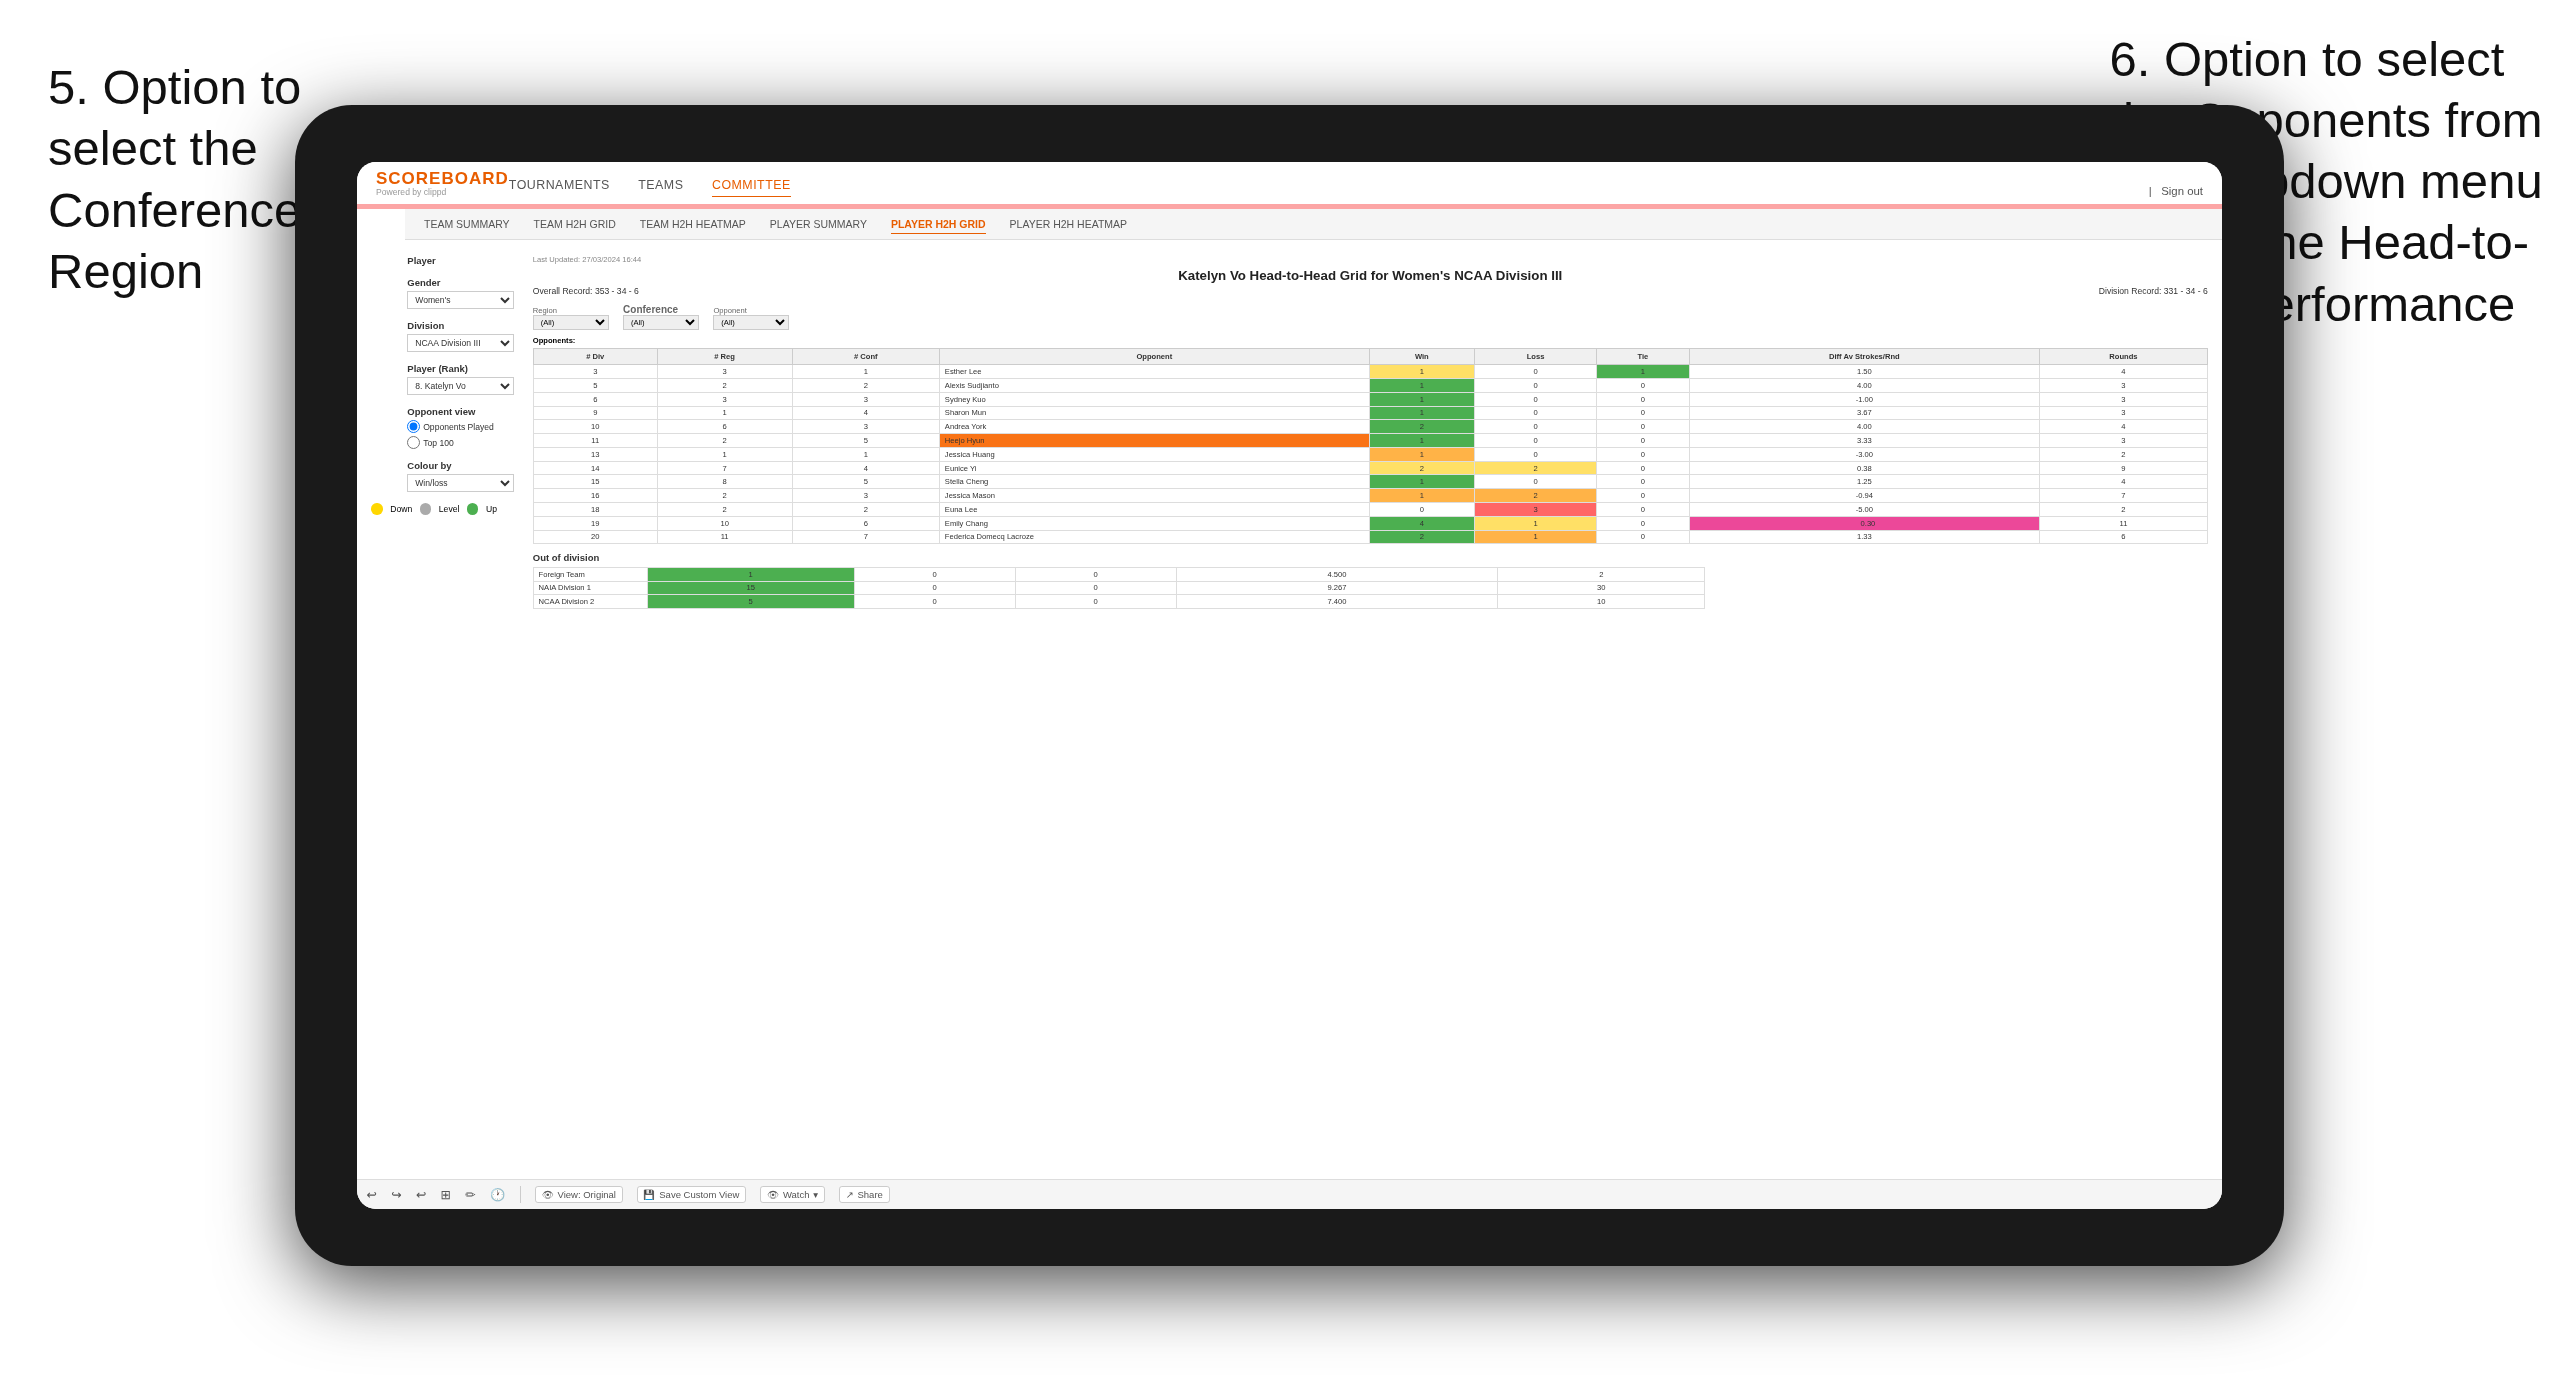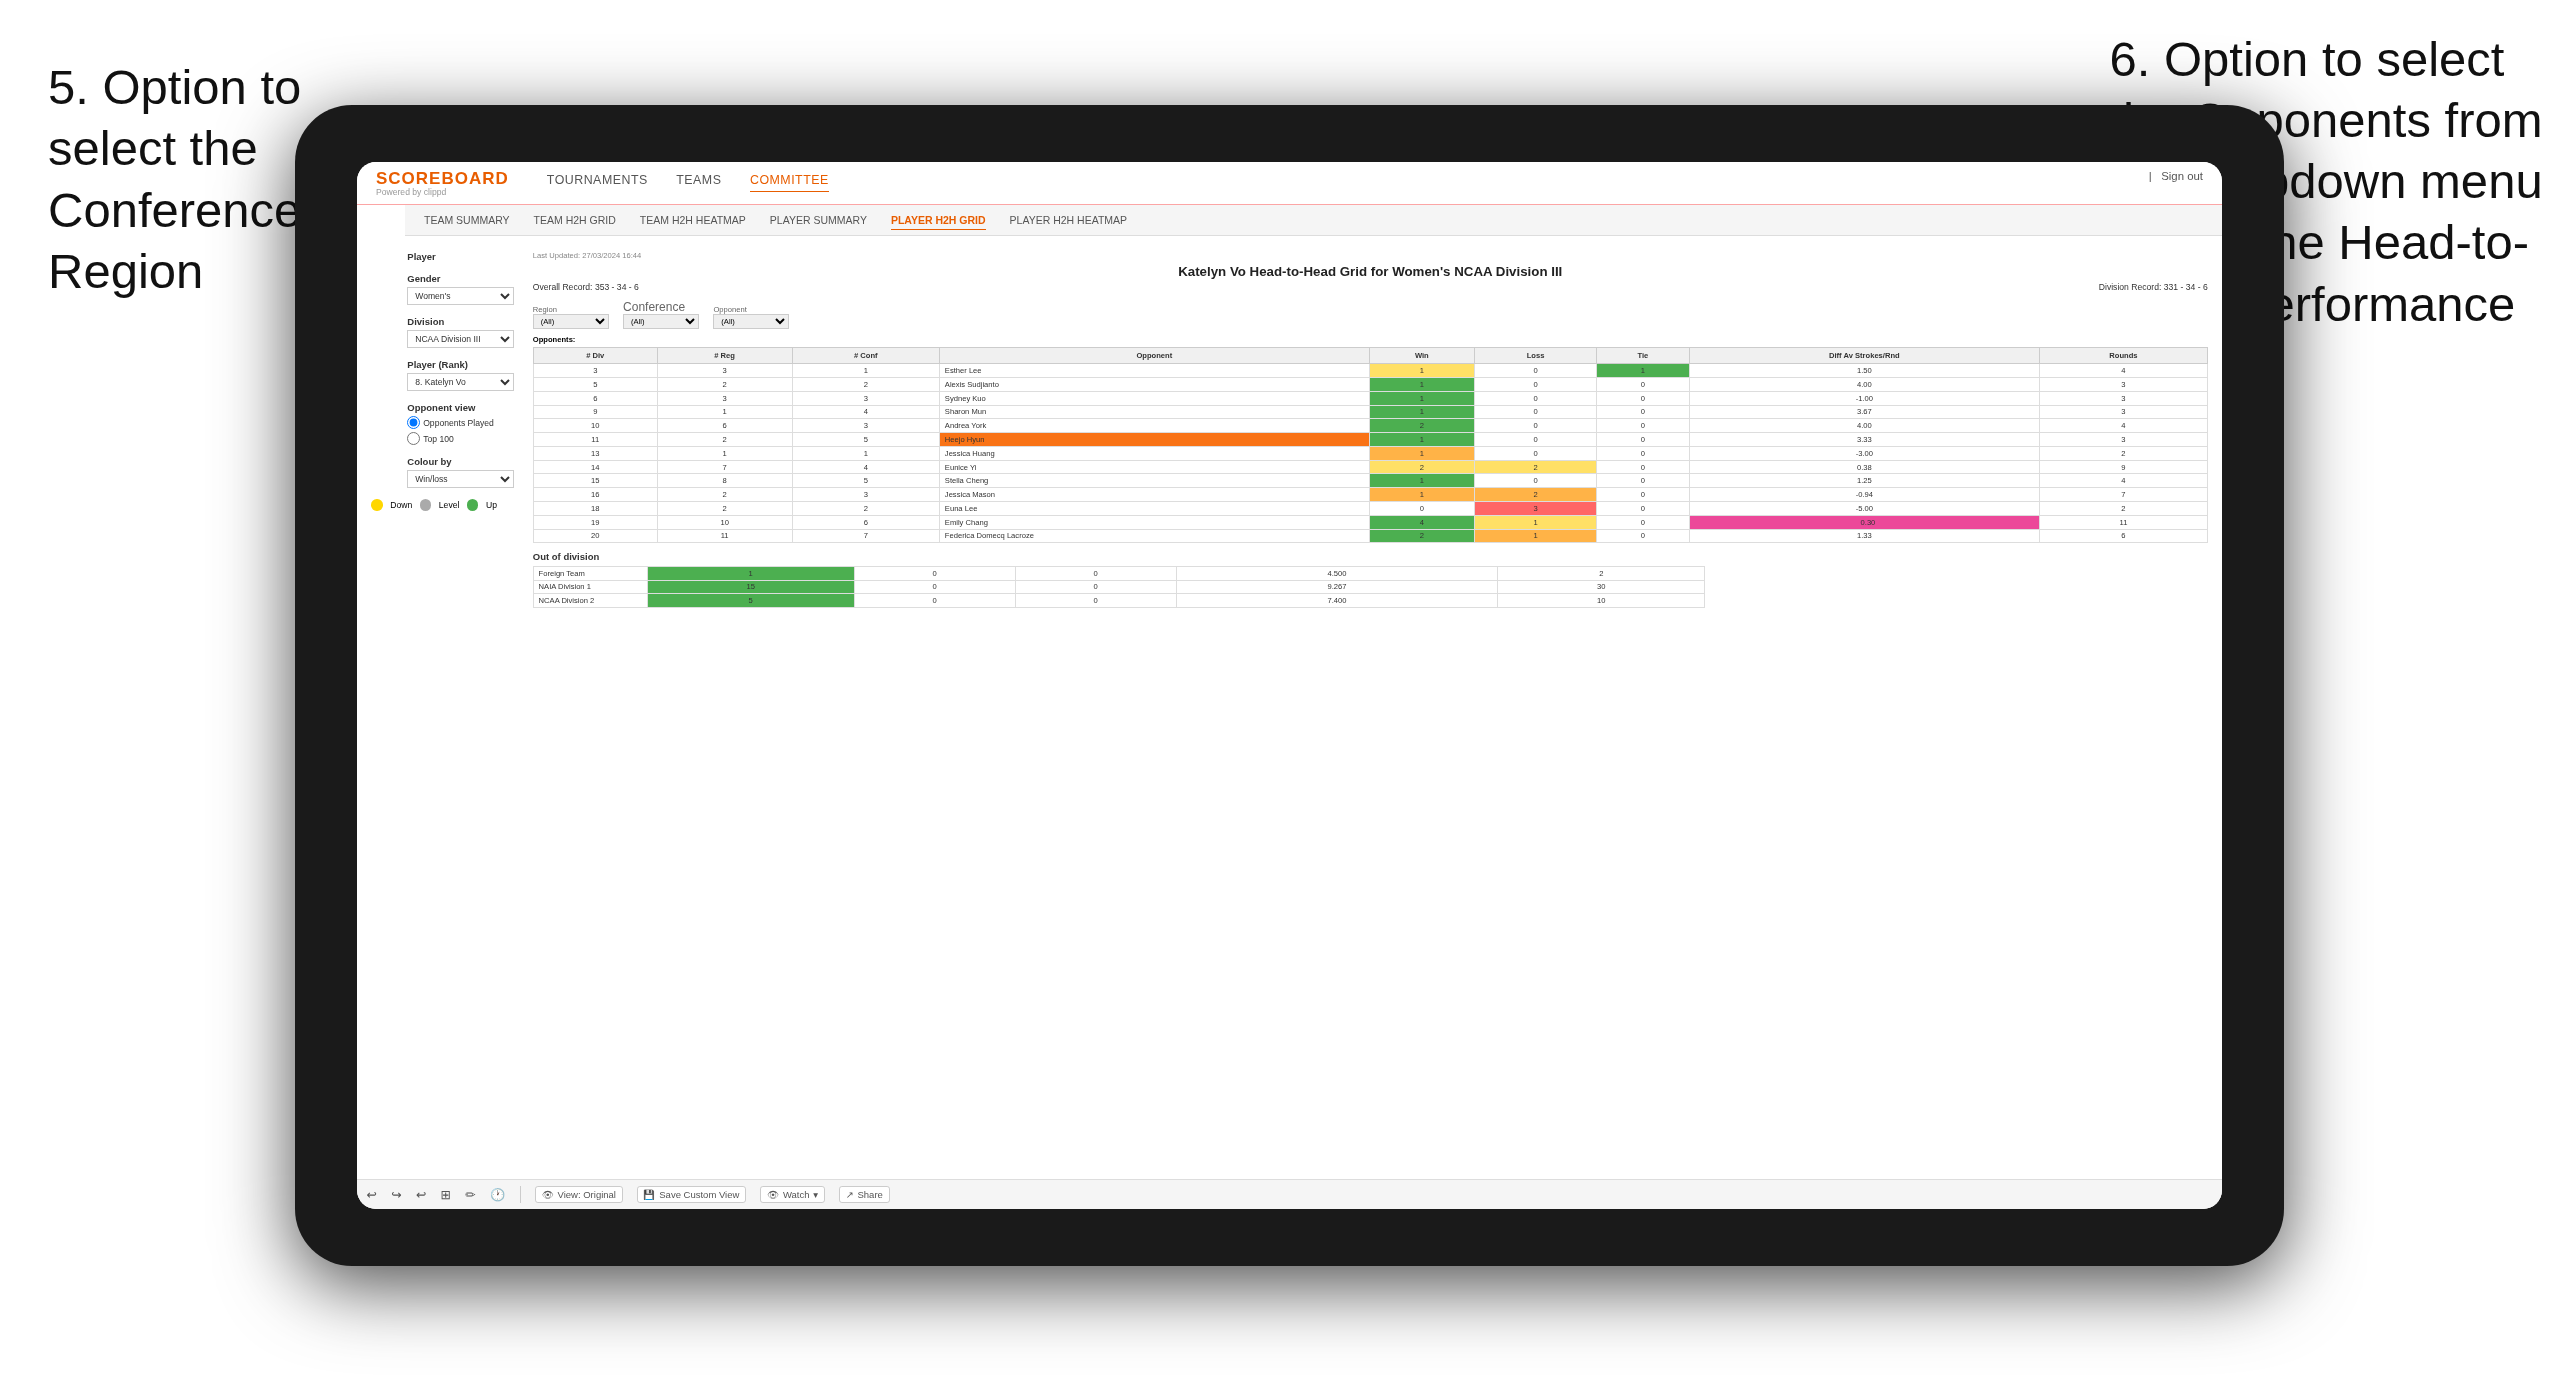--- a/index.html
+++ b/index.html
@@ -53,25 +53,24 @@
       height: 1047px;
       background: #fff;
       border-radius: 19px;
       overflow: hidden;
       position: relative;
     }
 
     
     .app-header {
       background: #fff;
-      border-bottom: 1px solid #fca5a5;
+      border-bottom: 5px solid #fca5a5;
       padding: 7.6px 19px;
       display: flex;
-      align-items: flex-start;
-      gap: 38px;
+      align-items: flex-end;
     }
 
     .logo {
       font-size: 17px;
       font-weight: 900;
       color: #e85d00;
       letter-spacing: 1px;
       line-height: 1;
     }
     .logo-sub {
@@ -440,21 +439,21 @@
         </div>
 
         <div style="display:flex; align-items:flex-end; gap:14.3px; margin-bottom:5.7px; font-size:8.6px;">
           <div>
             <div style="font-size:7.6px;color:#666;">Region</div>
             <select class="filter-select">
               <option>(All)</option>
             </select>
           </div>
           <div>
-            <div style="font-size:12px;color:#666;">Conference</div>
+            <div style="font-size:10px;color:#666;font-weight:bold;">Conference</div>
             <select class="filter-select">
               <option>(All)</option>
             </select>
           </div>
           <div>
             <div style="font-size:7.6px;color:#666;">Opponent</div>
             <select class="filter-select">
               <option>(All)</option>
             </select>
           </div>

